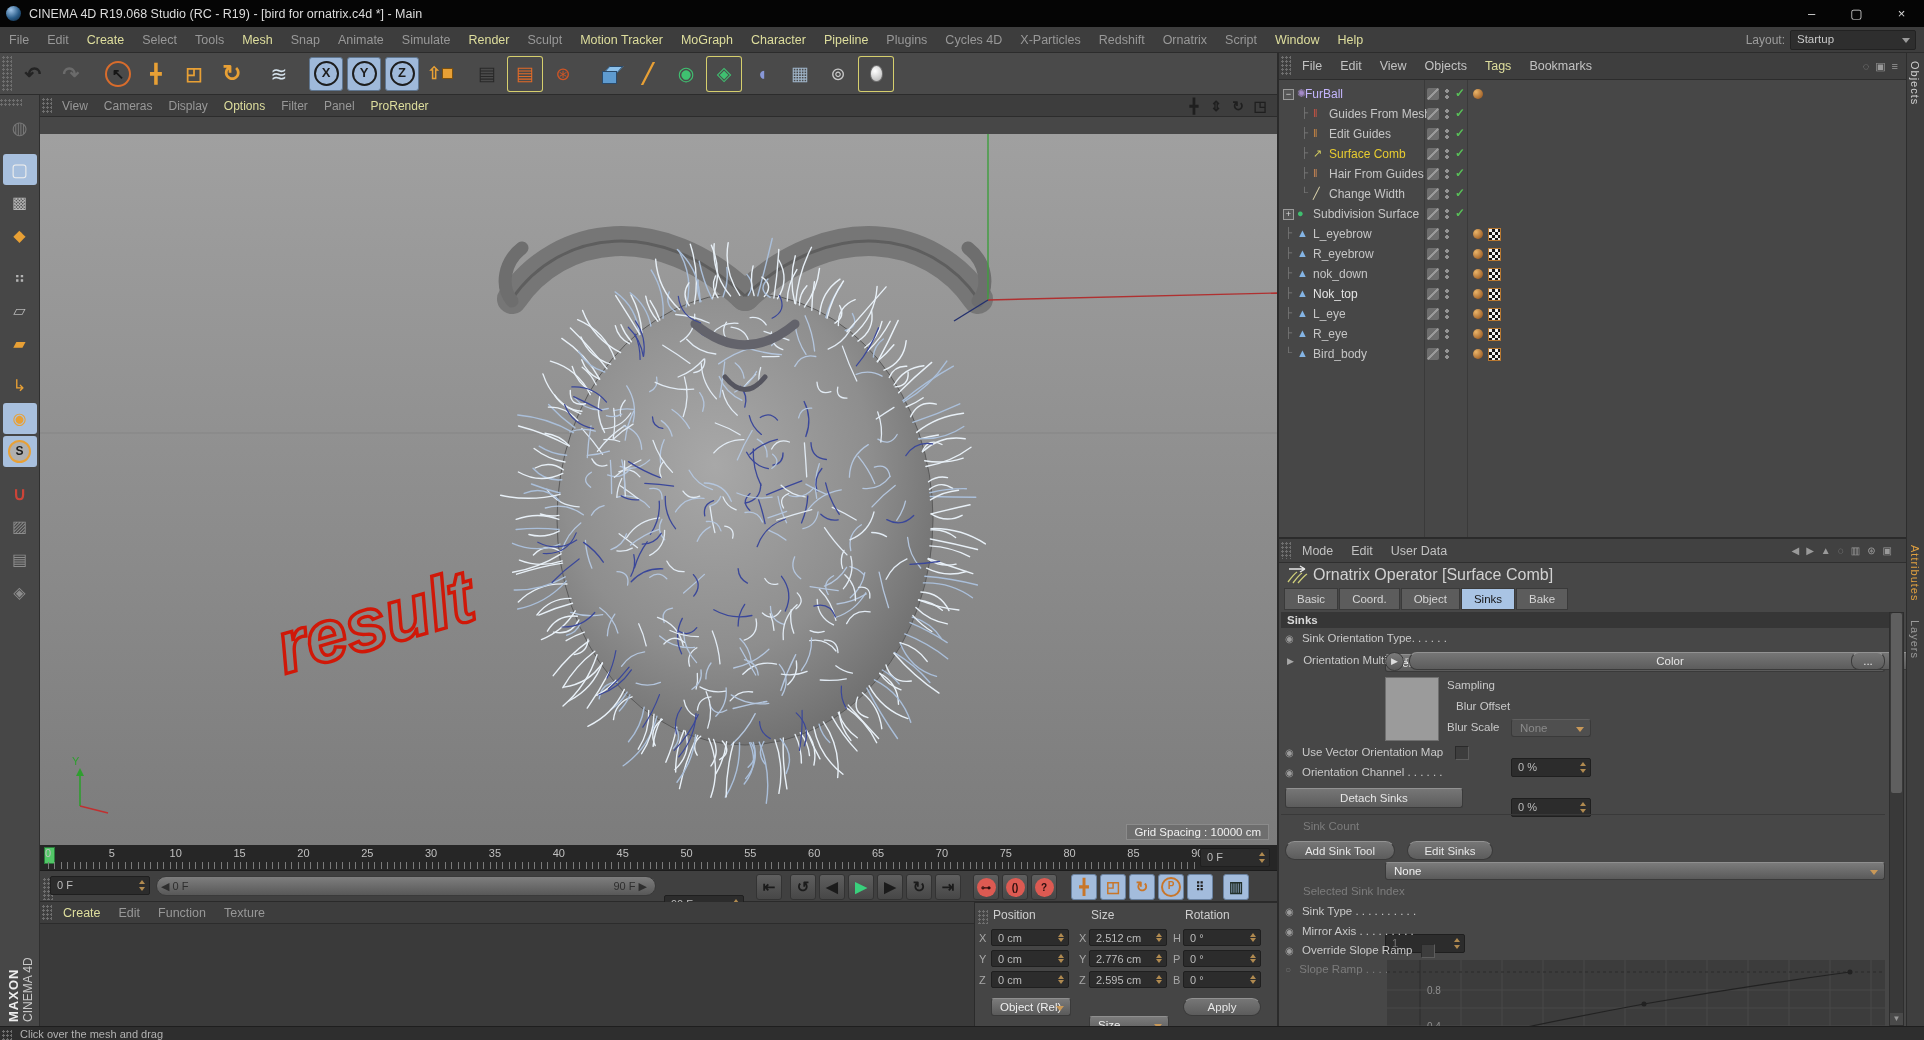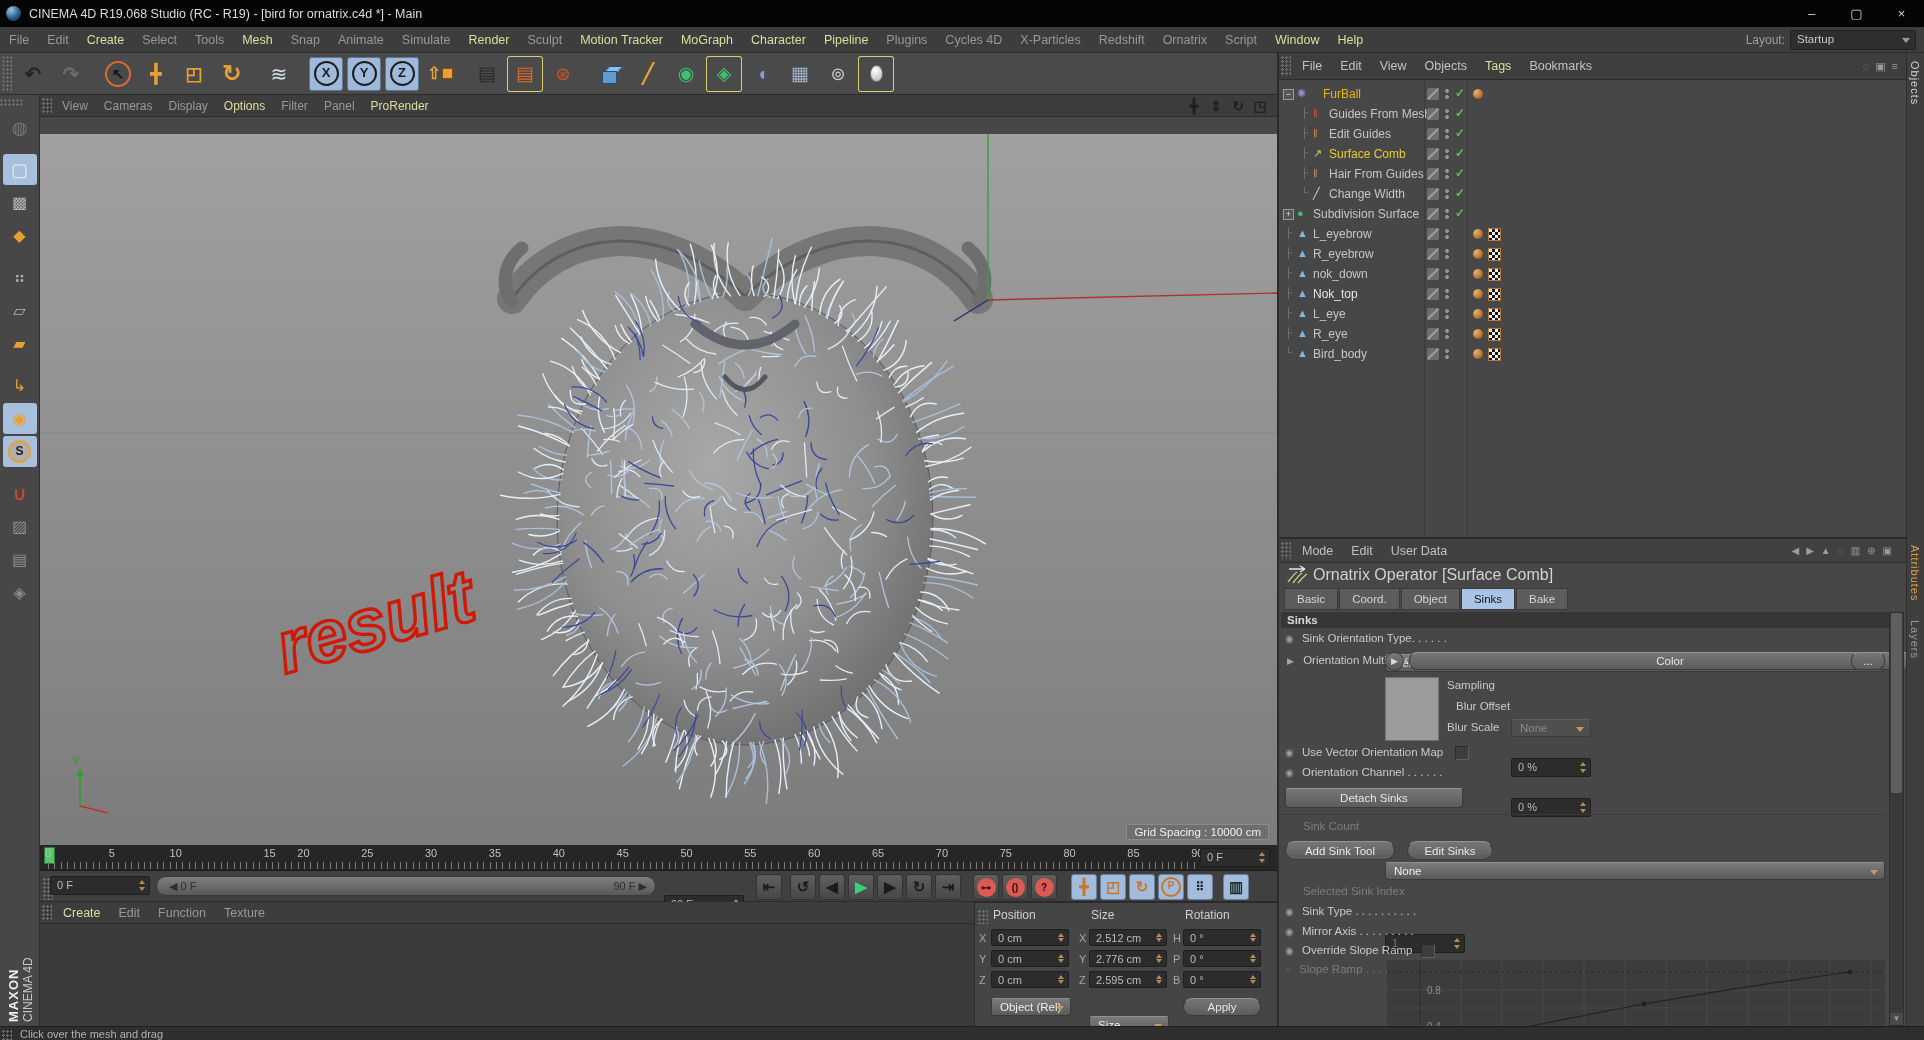--- a/index.html
+++ b/index.html
@@ -79,21 +79,21 @@
   #minor-ticks{position:absolute;left:8px;top:17px;width:1150px;height:7px;background:repeating-linear-gradient(90deg,#7a7a7a 0 1px,transparent 1px 6.4px);}
   #playhead{position:absolute;left:4px;top:2px;width:9px;height:15px;background:#52c767;border:1px solid #2c7c3c;}
   #cur-frame{position:absolute;left:1160px;top:3px;width:70px;}
   
   #transport{left:40px;top:871px;width:1237px;height:31px;background:#404040;border-bottom:1px solid #2a2a2a;box-sizing:border-box;}
   .spin{position:relative;background:#2c2c2c;border:1px solid #1f1f1f;border-radius:2px;color:#bcbcbc;font-size:11px;line-height:17px;height:19px;padding-left:6px;box-sizing:border-box;}
   .spin::after{content:"";position:absolute;right:4px;top:3px;border-left:3.5px solid transparent;border-right:3.5px solid transparent;border-bottom:4.5px solid #b08a50;}
   .spin::before{content:"";position:absolute;right:4px;bottom:3px;border-left:3.5px solid transparent;border-right:3.5px solid transparent;border-top:4.5px solid #b08a50;}
   .spin.dis{color:#777;}
   #range-slider{position:absolute;left:116px;top:5px;width:500px;height:20px;border-radius:10px;background:linear-gradient(#7e7e7e,#585858);border:1px solid #3a3a3a;box-sizing:border-box;color:#2e2e2e;font-size:11px;line-height:18px;}
-  #range-slider .rs-l{position:absolute;left:12px;}
+  #range-slider .rs-l{position:absolute;left:4px;}
   #range-slider .rs-r{position:absolute;right:8px;}
   .trbtn{position:absolute;top:3px;width:26px;height:26px;border-radius:3px;background:linear-gradient(#5f5f5f,#474747);border:1px solid #333;box-sizing:border-box;display:flex;align-items:center;justify-content:center;color:#1b1b1b;font-size:15px;font-weight:bold;}
   .trbtn.play span{color:#39d07c;}
   .trbtn.red span{background:#dd5a52;border-radius:50%;width:19px;height:19px;line-height:19px;text-align:center;font-size:10px;color:#2a0d0d;}
   .trbtn.blue{background:#a3bcdc;border-color:#6a82a0;color:#c8762a;}
   .trbtn.blue.dots{color:#222;font-size:12px;}
   .trbtn.circ span{border:2px solid #c8762a;border-radius:50%;width:16px;height:16px;line-height:14px;font-size:10px;text-align:center;}
   .trbtn.blue2{background:#a3bcdc;border-color:#6a82a0;color:#22302a;}
   
   #brand-strip{left:0;top:902px;width:40px;height:124px;background:#474747;border-right:1px solid #2f2f2f;box-sizing:border-box;}
@@ -852,21 +852,21 @@
     </svg>
     <div id="grid-chip">Grid Spacing : 10000 cm</div>
   </div>
 
   <div id="ruler" class="abs">
     <div id="playhead"></div>
     <div id="tick-labels">
         <span class="tick-label" style="left: 8px;">0</span>
         <span class="tick-label" style="left: 71.85px;">5</span>
         <span class="tick-label" style="left: 135.7px;">10</span>
-        <span class="tick-label" style="left: 199.55px; margin-left: 30px;">15</span>
+        <span class="tick-label" style="left: 199.55px;">15</span>
         <span class="tick-label" style="left: 263.4px;">20</span>
         <span class="tick-label" style="left: 327.25px;">25</span>
         <span class="tick-label" style="left: 391.1px;">30</span>
         <span class="tick-label" style="left: 454.95px;">35</span>
         <span class="tick-label" style="left: 518.8px;">40</span>
         <span class="tick-label" style="left: 582.65px;">45</span>
         <span class="tick-label" style="left: 646.5px;">50</span>
         <span class="tick-label" style="left: 710.35px;">55</span>
         <span class="tick-label" style="left: 774.2px;">60</span>
         <span class="tick-label" style="left: 838.05px;">65</span>
@@ -1003,21 +1003,21 @@
           <span>▣</span>
           <span>≡</span>
         </div>
     </div>
     <div id="om-body">
       <div class="om-colsep" style="left:145px;"></div>
       <div class="om-colsep" style="left:188px;"></div>
     <div class="om-row" style="top: 4px;">
           <div class="expander" style="left: 4px;">−</div>
           <span class="ic" style="left: 18px; color: rgb(164, 138, 200);">✺</span>
-          <span class="nm" style="left: 44px; color: #eab308;">FurBall</span>
+          <span class="nm" style="left: 26px; color: #c4b5fd;">FurBall</span>
           <div class="slashbox"></div>
           <div class="vdots"></div>
           <span class="omcheck">✓</span>
           <div class="matball" style="left: 194px;"></div>
         </div>
         <div class="om-row" style="top: 24px;">
           <span class="stub" style="left: 22px;">├</span>
           <span class="ic" style="left: 34px; color: rgb(204, 85, 68);">‖</span>
           <span class="nm" style="left: 50px; color: rgb(198, 198, 198);">Guides From Mesh</span>
           <div class="slashbox"></div>

